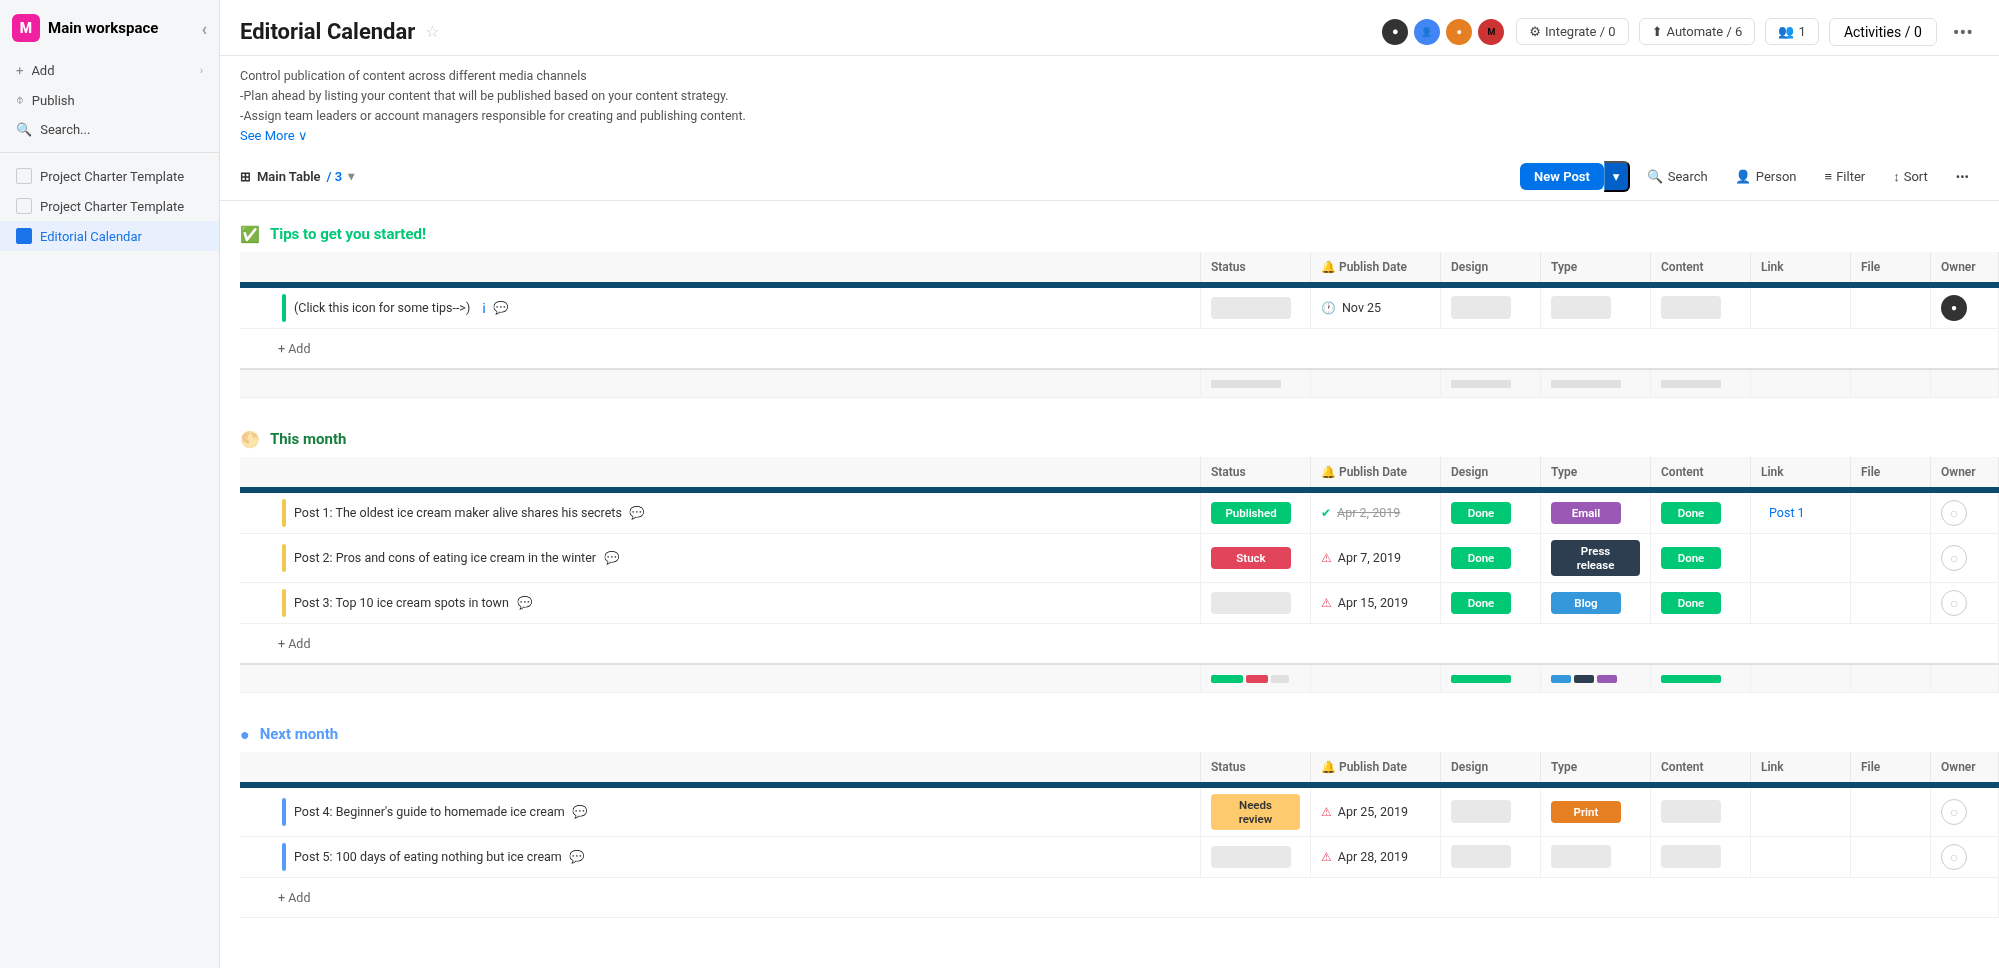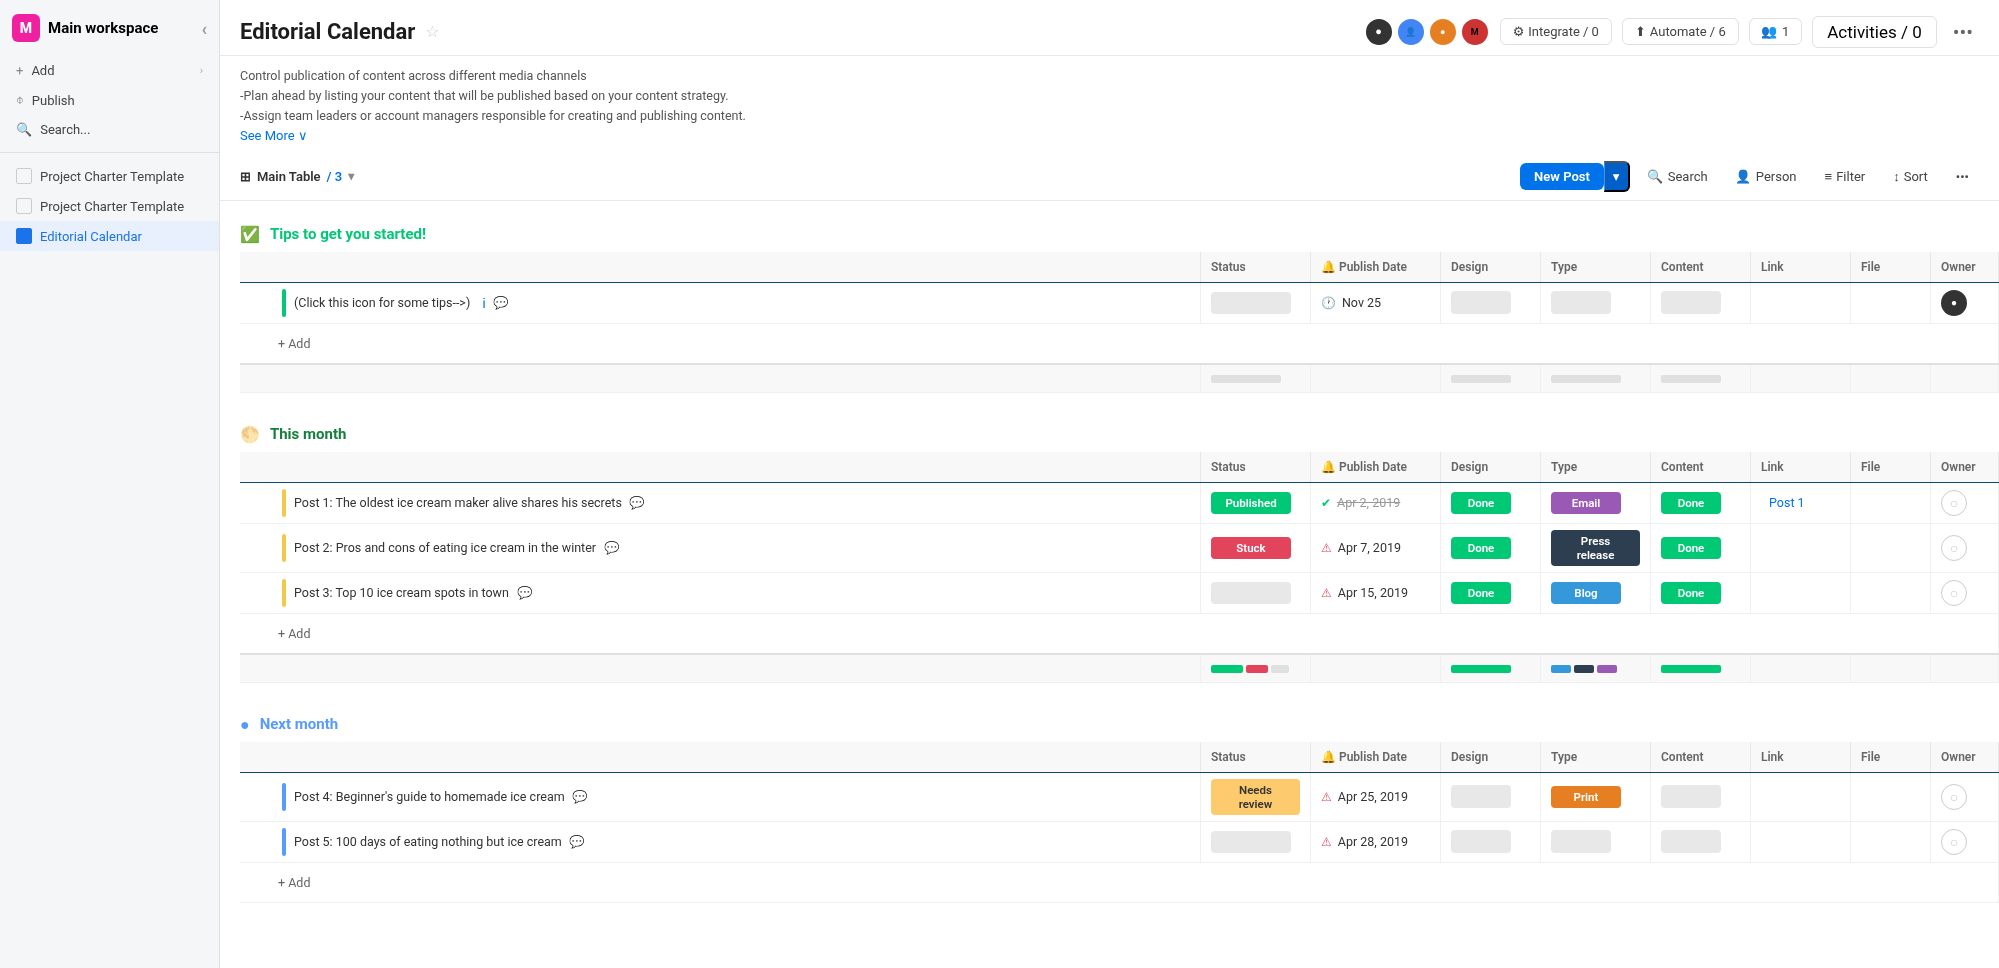--- a/index.html
+++ b/index.html
@@ -92,21 +92,21 @@
       border-radius: 6px;
       background: white;
       cursor: pointer;
       font-size: 13px;
       color: #444;
     }
     .activities-btn {
       border: 1px solid #e0e0e0;
       border-radius: 6px;
       padding: 5px 14px;
-      font-size: 17px;
+      font-size: 14px;
       cursor: pointer;
       background: white;
     }
     .more-btn { color: #666; font-size: 20px; cursor: pointer; padding: 0 6px; }
 
     
     .description-area {
       padding: 10px 20px 6px 20px;
       color: #555;
       font-size: 12.5px;
@@ -179,21 +179,21 @@
       border-collapse: collapse;
       margin-left: 0;
     }
     .data-table th {
       padding: 8px 10px;
       text-align: left;
       font-weight: 600;
       font-size: 12px;
       color: #666;
       background: #f8f8f8;
-      border-bottom: 1px solid #0c4a6e;
+      border-bottom: 6px solid #0c4a6e;
       border-right: 1px solid #e8e8e8;
       white-space: nowrap;
     }
     .data-table td {
       padding: 6px 10px;
       border-bottom: 1px solid #f0f0f0;
       border-right: 1px solid #f0f0f0;
       font-size: 12.5px;
       color: #333;
       vertical-align: middle;

